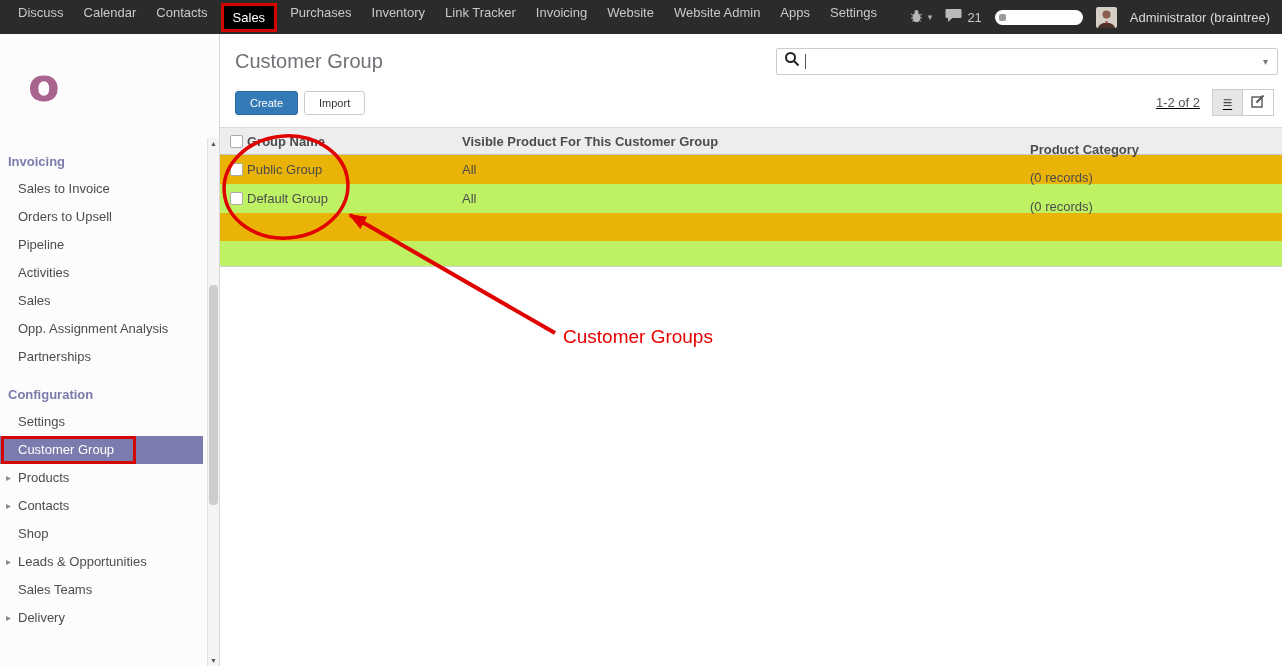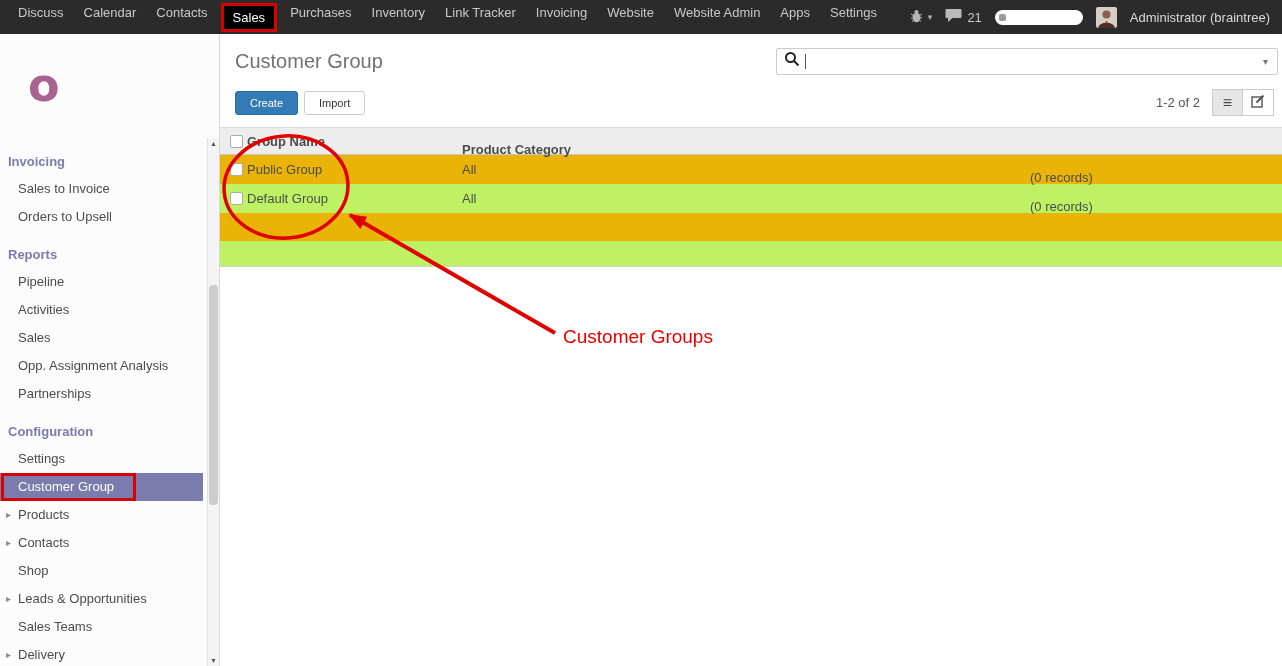--- a/index.html
+++ b/index.html
@@ -72,21 +72,21 @@
     background: #fff; display: flex; align-items: center; padding: 0 7px; gap: 5px;
   }
   .text-cursor { width: 1px; height: 15px; background: #555; }
   .searchbox input { border: none; outline: none; flex: 1; font-size: 13px; font-family: "Liberation Sans", sans-serif; background: transparent; }
   .searchbox .dd { color: #777; font-size: 10px; cursor: pointer; padding: 0 2px; }
 
   .cp-bottom { display: flex; align-items: center; padding: 6px 8px 10px 15px; height: 45px; }
   .btn { font-size: 11px; padding: 5px 14px; border-radius: 3px; cursor: pointer; font-family: "Liberation Sans", sans-serif; }
   .btn-primary { background: #337ab7; border: 1px solid #2e6da4; color: #fff; }
   .btn-default { background: #fff; border: 1px solid #ccc; color: #333; margin-left: 6px; }
-  .cp-right { margin-left: auto; display: flex; align-items: center; gap: 12px; }
+  .cp-right { margin-left: auto; display: flex; align-items: center; gap: 12px; text-decoration: underline; }
   .pager { font-size: 13px; color: #555; cursor: pointer; }
   .switcher { display: flex; }
   .sw-btn { width: 31px; height: 27px; border: 1px solid #ccc; background: #fff; display: flex; align-items: center; justify-content: center; color: #444; cursor: pointer; }
   .sw-btn + .sw-btn { border-left: none; }
   .sw-btn.active { background: #e6e6e6; }
   .sw-btn .list-glyph { font-size: 16px; font-weight: bold; line-height: 1; }
 
   
   .lv-header {
     display: flex; align-items: center; height: 28px;
@@ -166,21 +166,20 @@
 <div class="sidebar">
   <div class="logo">
     <span class="o1">o</span>
   </div>
 
   <div class="menu">
     <div class="section-title">Invoicing</div>
     <div class="menu-item"><span>Sales to Invoice</span></div>
     <div class="menu-item"><span>Orders to Upsell</span></div>
 
-    <div class="section-title">Reports</div>
     <div class="menu-item"><span>Pipeline</span></div>
     <div class="menu-item"><span>Activities</span></div>
     <div class="menu-item"><span>Sales</span></div>
     <div class="menu-item"><span>Opp. Assignment Analysis</span></div>
     <div class="menu-item"><span>Partnerships</span></div>
 
     <div class="section-title">Configuration</div>
     <div class="menu-item"><span>Settings</span></div>
     <div class="menu-item selected"><span>Customer Group</span></div>
     <div class="menu-item"><span class="chev">▸</span><span>Products</span></div>
@@ -234,20 +233,21 @@
         </div>
       </div>
     </div>
   </div>
 
   <div class="lv-header">
     <div class="c-check">
         <span class="cb"></span>
       </div>
     <div class="c1">Group Name</div>
+    <div class="c2">Visible Product For This Customer Group</div>
     <div class="c3">Product Category</div>
   </div>
 
   <div class="lv-row row-odd">
     <div class="c-check">
         <span class="cb"></span>
       </div>
     <div class="c1">Public Group</div>
     <div class="c2">All</div>
     <div class="c3">(0 records)</div>

